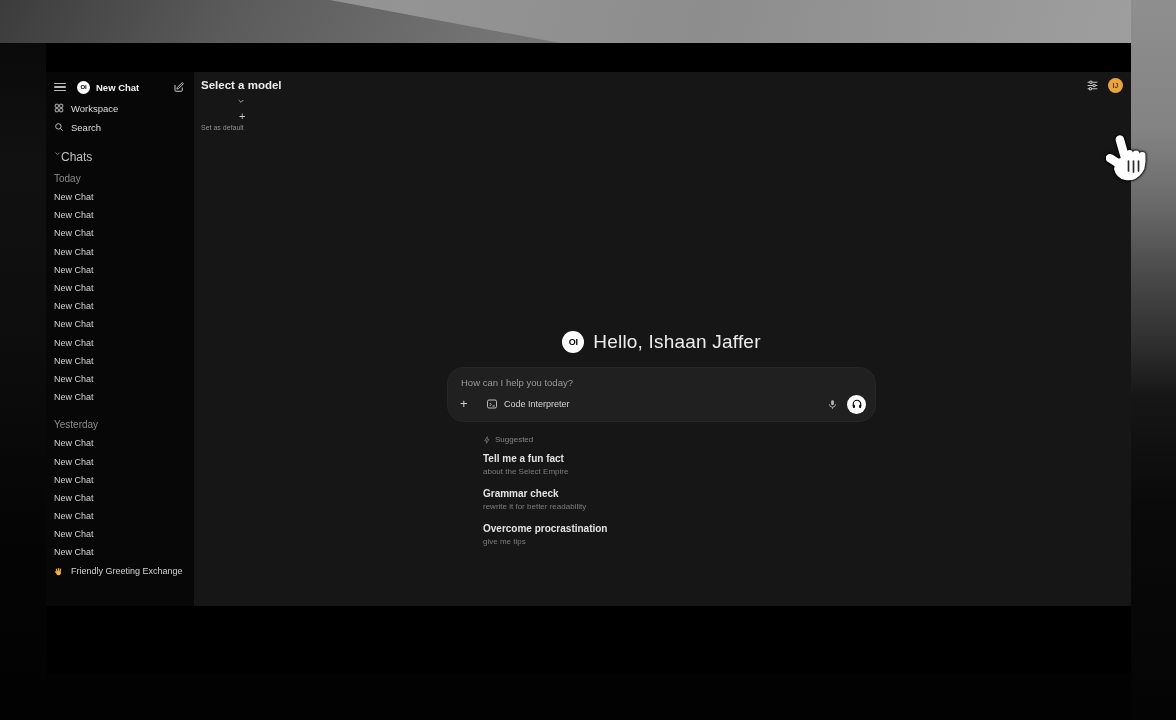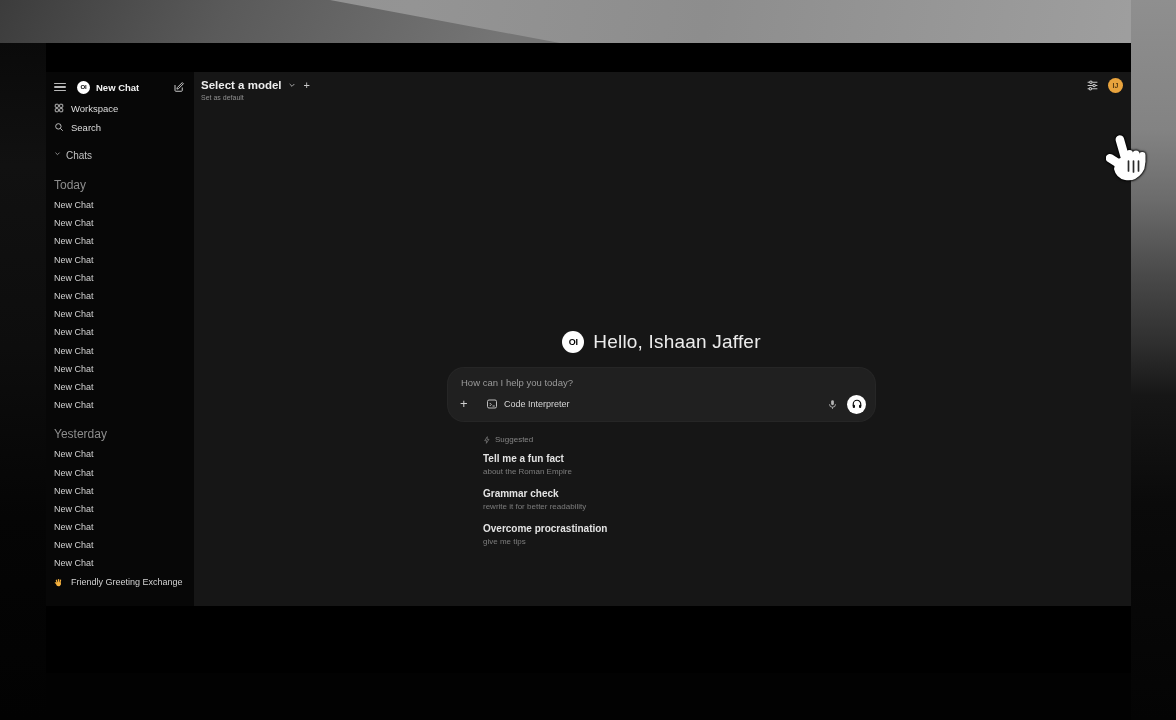--- a/index.html
+++ b/index.html
@@ -27,30 +27,30 @@
   
   .sidebar { width:148px; background:#070707; padding:6px 0 0 0; position:relative; flex:none; color:#cfcfcf; }
   .sb-header { display:flex; align-items:center; height:18px; padding:0 9px 0 8px; }
   .sb-burger { width:12px; height:9px; display:flex; flex-direction:column; justify-content:space-between; cursor:pointer; }
   .sb-burger i { display:block; height:1.4px; background:#b9b9b9; border-radius:1px; }
   .logo-badge { width:13px; height:13px; border-radius:50%; background:#fff; color:#000;
     font-weight:bold; font-size:6px; display:flex; align-items:center; justify-content:center; letter-spacing:-0.2px; margin-left:11px; }
   .sb-title { font-size:9.5px; font-weight:bold; color:#f2f2f2; margin-left:6px; flex:1; }
   .sb-row { display:flex; align-items:center; gap:7px; height:14px; margin:5px 8px 0 8px; font-size:9.5px; font-weight:500; color:#dedede; cursor:pointer; }
   .sb-row svg { flex:none; }
-  .sb-chats-head { display:flex; align-items:flex-start; gap:5px; margin:16px 8px 0 8px; font-size:10px; color:#c2c2c2; cursor:pointer; }
-  .sb-group-label { font-size:12px; color:#8d8d8d; margin:17px 8px 4px 8px; }
+  .sb-chats-head { display:flex; align-items:flex-start; margin:16px 8px 0 8px; font-size:12px; color:#c2c2c2; cursor:pointer; }
+  .sb-group-label { font-size:10px; color:#8d8d8d; margin:9px 8px 4px 8px; }
   .sb-group-label.second { margin-top:13px; }
   .chat-item { font-size:9px; color:#d2d2d2; padding:0 8px; height:18.2px; display:flex; align-items:center; cursor:pointer; white-space:nowrap; }
   .named-chat { display:flex; align-items:center; gap:8px; font-size:9px; color:#d2d2d2; padding:0 8px; height:19px; cursor:pointer; white-space:nowrap; }
 
   
   .main { flex:1; background:#161616; position:relative; }
   .model-sel { position:absolute; left:7px; top:7px; }
-  .model-sel-row { display:flex; align-items:center; gap:6px; cursor:pointer; }
+  .model-sel-row { display:flex; align-items:center; gap:6px; cursor:pointer;flex-direction:column; }
   .model-sel-label { font-size:11.5px; font-weight:bold; color:#ededed; }
   .model-sel-sub { font-size:7px; color:#8f8f8f; margin-top:3px; }
   .model-add { color:#c9c9c9; font-size:11px; font-weight:400; cursor:pointer; line-height:10px; margin-left:2px; }
   .top-right { position:absolute; right:8px; top:6px; display:flex; align-items:center; gap:9px; }
   .avatar { width:15px; height:15px; border-radius:50%; background:#e8a33d; color:#5b3c12;
     font-size:7px; font-weight:bold; display:flex; align-items:center; justify-content:center; cursor:pointer; }
 
   .center-col { position:absolute; left:254px; top:258px; width:427px; }
   .greeting { display:flex; align-items:center; justify-content:center; gap:9px; height:24px; }
   .greeting .logo-big { width:22px; height:22px; border-radius:50%; background:#fff; color:#000;
@@ -229,21 +229,21 @@
           <div class="suggested">
             <div class="sug-head">
               <svg width="8" height="8" viewBox="0 0 24 24" fill="none" stroke="#858585" stroke-width="2">
                 <path d="M13 2 L5 14 h6 l-1 8 8-12 h-6 z"></path>
               </svg>
               <span>Suggested</span>
             </div>
             <div id="sug-list">
                 <div class="sug-item">
                   <div class="sug-title">Tell me a fun fact</div>
-                  <div class="sug-sub">about the Roman Empire</div>
+                  <div class="sug-sub">about the Select Empire</div>
                 </div>
                 <div class="sug-item">
                   <div class="sug-title">Grammar check</div>
                   <div class="sug-sub">rewrite it for better readability</div>
                 </div>
                 <div class="sug-item">
                   <div class="sug-title">Overcome procrastination</div>
                   <div class="sug-sub">give me tips</div>
                 </div>
               </div>

